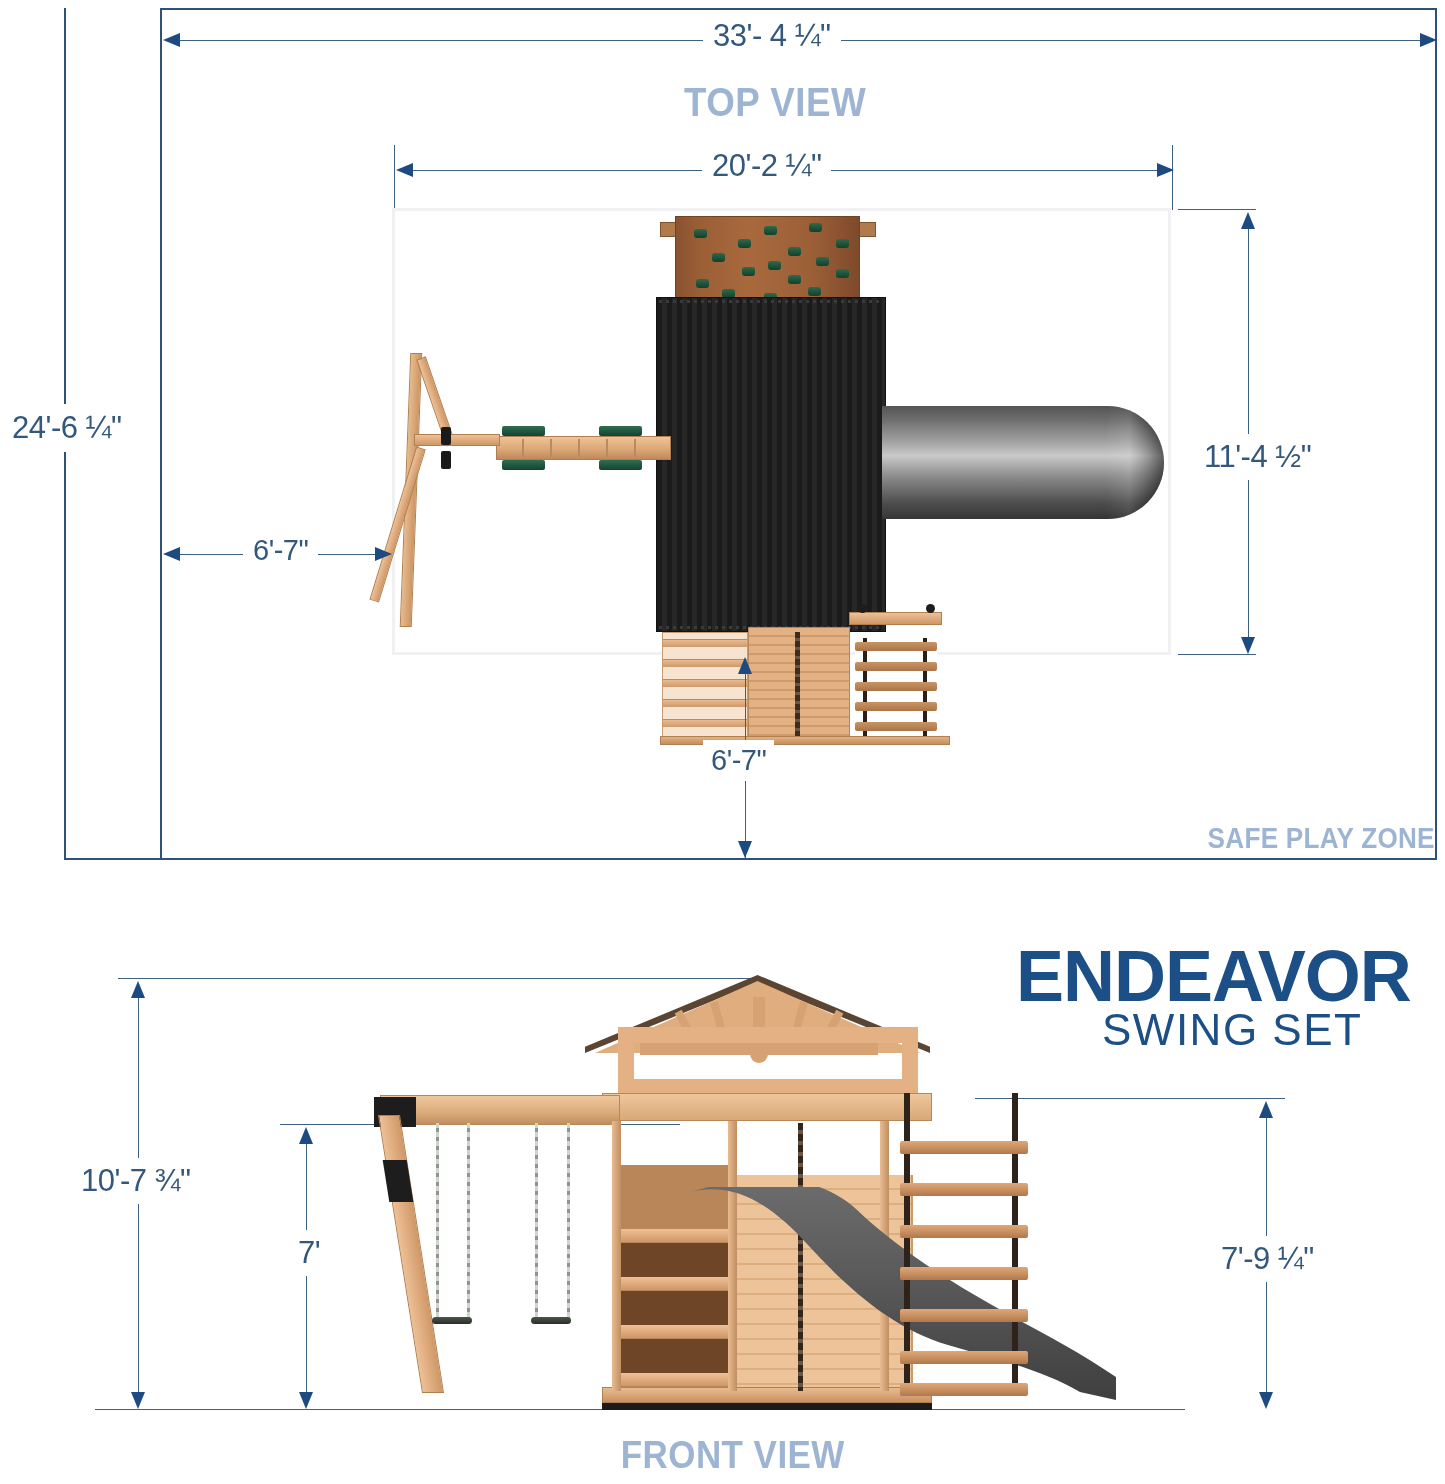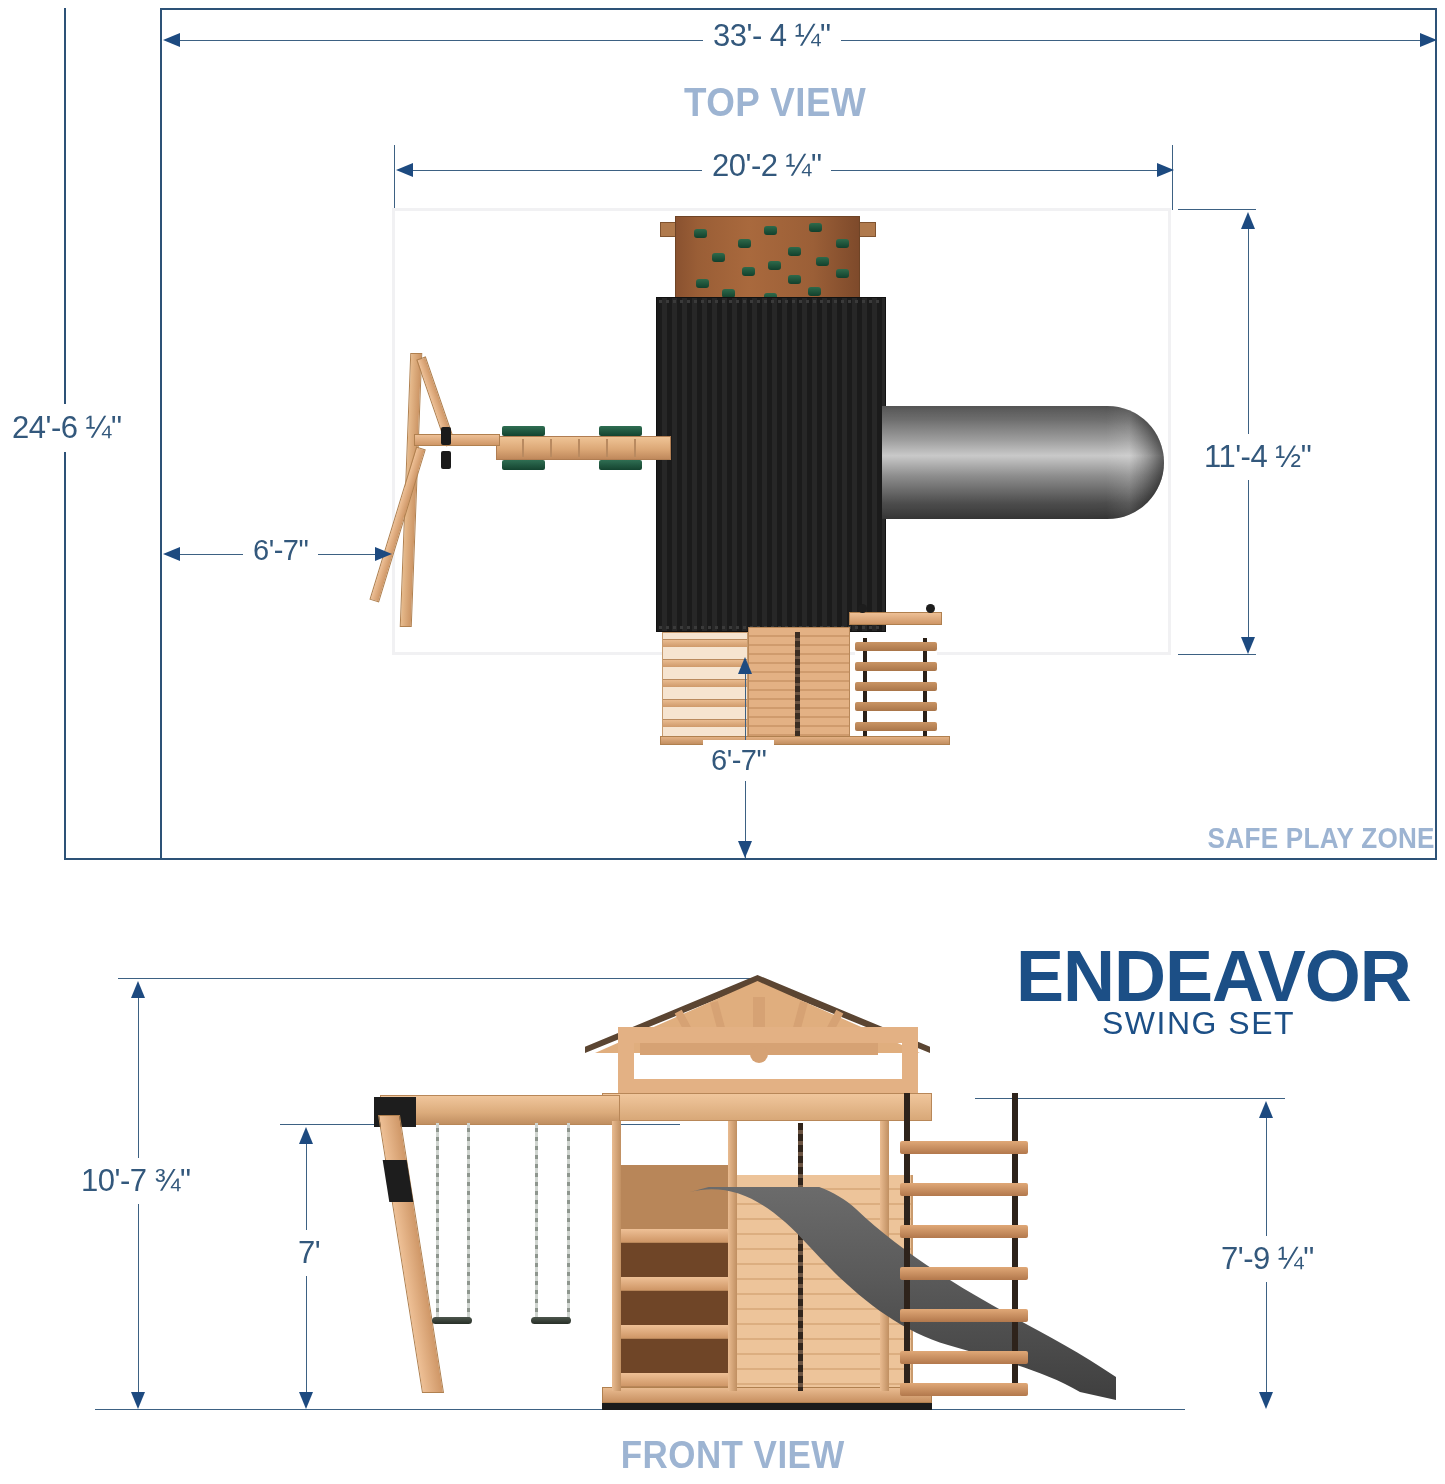--- a/index.html
+++ b/index.html
@@ -54,21 +54,21 @@
     color: #1c4f86;
     font-size: 72px;
     font-weight: bold;
     letter-spacing: -1px;
     white-space: nowrap;
     font-family: "Liberation Sans", sans-serif;
   }
   #brand-sub {
     position: absolute;
     color: #1c4f86;
-    font-size: 32px;
+    font-size: 44px;
     font-weight: normal;
     letter-spacing: 1.5px;
     white-space: nowrap;
     font-family: "Liberation Sans", sans-serif;
   }
 
   
   #safe-zone-box {
     position: absolute;
     left: 392px; top: 208px;

